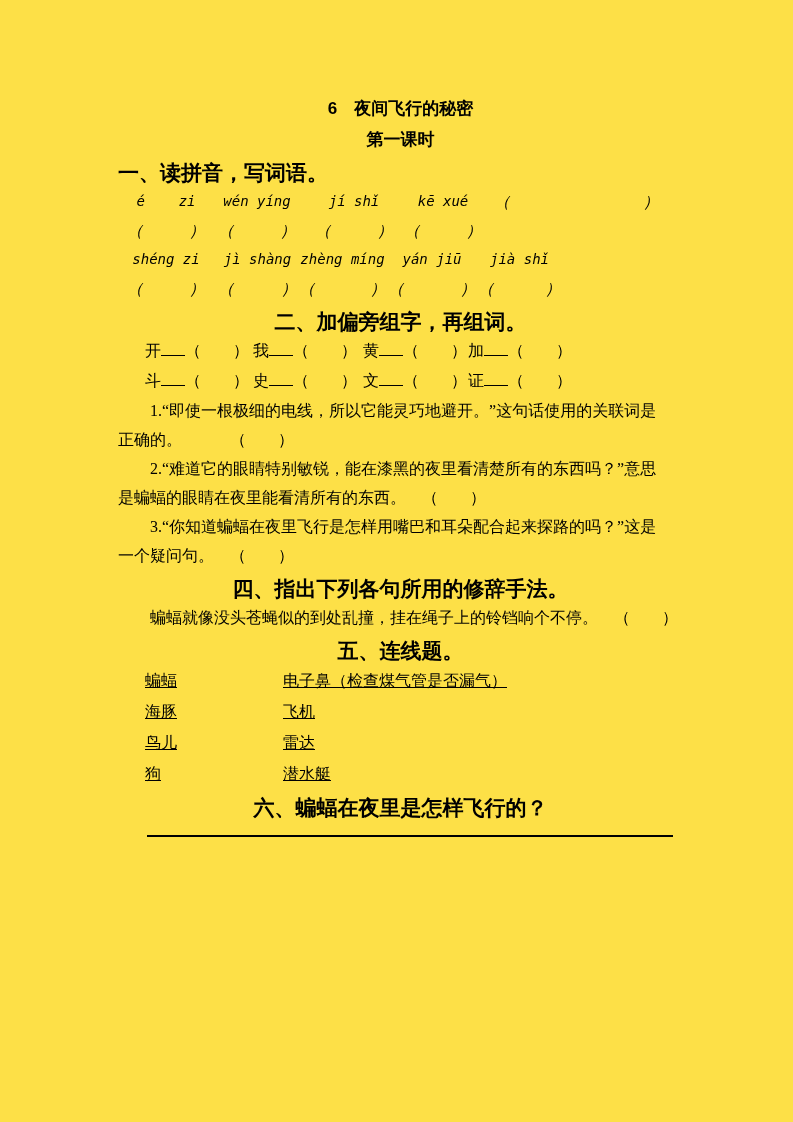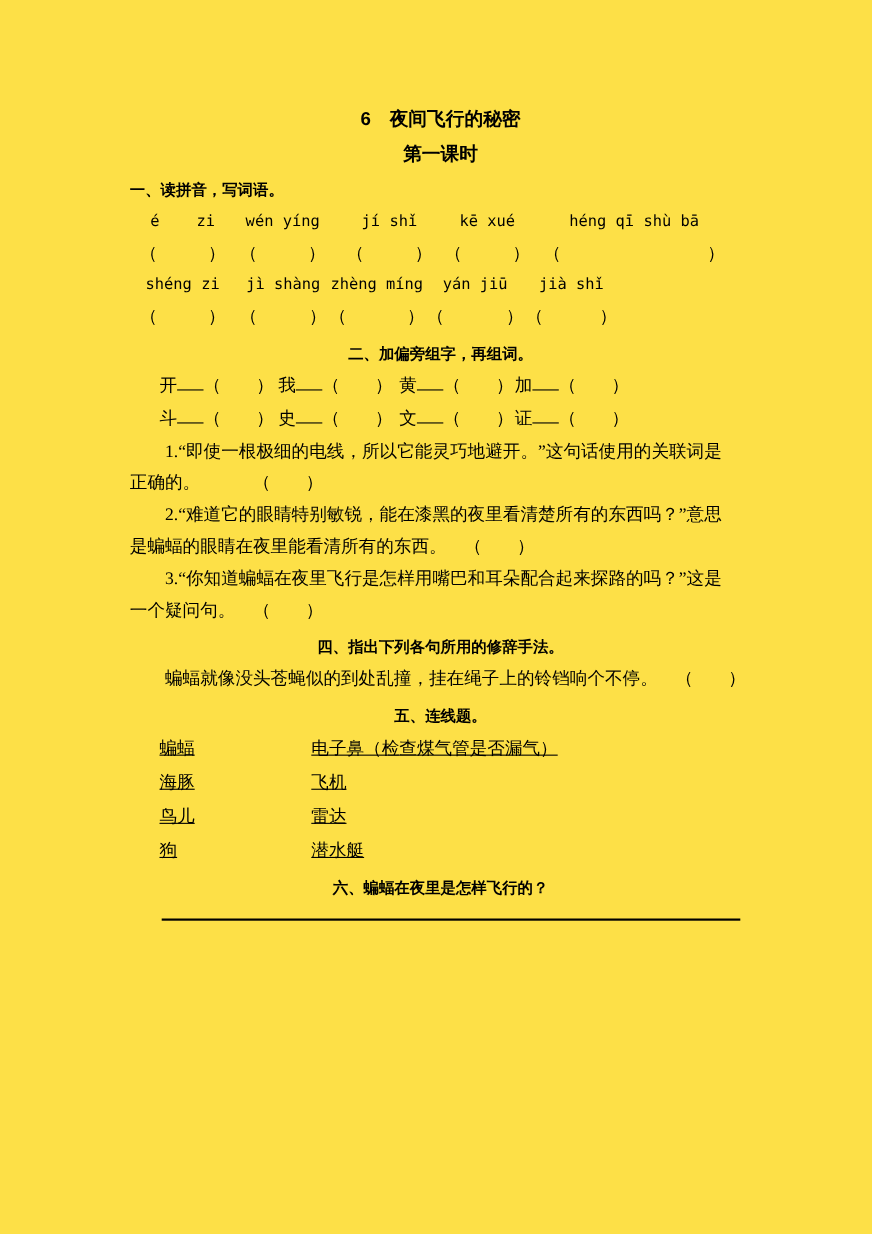--- a/index.html
+++ b/index.html
@@ -7,28 +7,28 @@
     width:793px;height:1122px;box-sizing:border-box;background:#fde047;color:#000;
     font-family:"Liberation Serif",serif;font-size:16px;
     padding:94px 110px 0 118px;position:relative;margin:0 auto;overflow:hidden;
   }
   .title,.subtitle{
     text-align:center;font-weight:bold;font-size:17px;line-height:29px;
     font-family:"Liberation Sans",sans-serif;
   }
   .subtitle{margin-top:2px;}
   .hd{
-    font-weight:bold;font-size:14px;line-height:29px;
+    font-weight:bold;font-size:21px;line-height:29px;
     font-family:"Liberation Sans",sans-serif;margin-top:4px;
   }
   .hd.flat{margin-top:4px;text-align:center;}
   .line{line-height:29px;white-space:pre-wrap;}
   .ind{text-indent:32px;}
   
-  .py-row{display:flex;align-items:flex-start;}
+  .py-row{display:flex;align-items:flex-start;font-style:italic;}
   .py-cell{flex:0 0 auto;}
   .py-text{
     font-family:"DejaVu Sans Mono",monospace;font-size:14px;line-height:29px;
     text-align:center;white-space:pre;
   }
   .py-paren{display:flex;justify-content:space-between;line-height:29px;font-size:16px;}
   
   .s2-row{display:flex;line-height:30px;white-space:nowrap;}
   .s2-group{flex:0 0 auto;}
   .blank{
@@ -76,21 +76,20 @@
         </div>
     </div>
     <div class="py-cell" style="width:78px;margin-left:11px">
       <div class="py-text">kē xué</div>
       <div class="py-paren">
           <span>（</span>
           <span>）</span>
         </div>
     </div>
     <div class="py-cell" style="width:165px;margin-left:12px">
-      <div class="py-text">héng qī shù bā</div>
       <div class="py-paren">
           <span>（</span>
           <span>）</span>
         </div>
     </div>
   </div>
 
   <div class="py-row">
     <div class="py-cell" style="width:78px;margin-left:9px">
       <div class="py-text">shéng zi</div>

